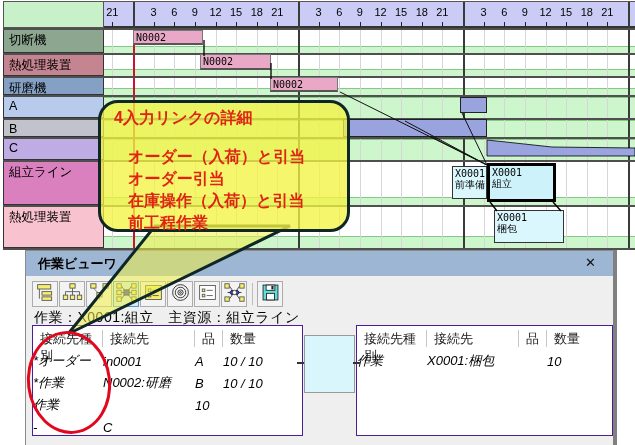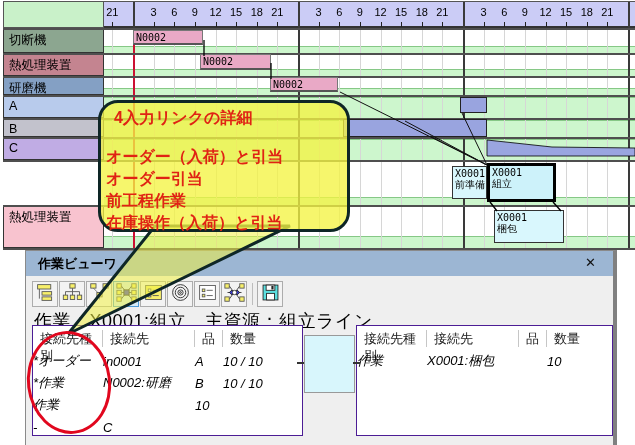--- a/index.html
+++ b/index.html
@@ -23,36 +23,36 @@
   .bar{position:absolute;box-sizing:border-box;z-index:3;font-family:"DejaVu Sans Mono",monospace;
        font-size:10px;line-height:11px;white-space:pre;color:#000;padding:1px 0 0 2px;}
   .bar-pink{background:#E9A9C6;border:1px solid #777;border-bottom:2px solid #555;}
   .bar-blue{background:#99A4DF;border:1px solid #222;}
   .bar-cyan{background:#D9F7FD;border:1px solid #333;}
   .bar-cyan-sel{background:#CDF2FA;border:3px solid #000;}
   
   #callout{position:absolute;left:98px;top:100px;width:246px;height:126px;z-index:10;
            background:rgba(243,243,66,.78);border:3px solid #0E2626;border-radius:20px;}
   #callout-title{position:absolute;left:13px;top:5px;font-size:16px;font-weight:bold;color:#E02314;}
-  #callout-items{position:absolute;left:5px;top:43px;font-size:16px;font-weight:bold;color:#E02314;}
+  #callout-items{position:absolute;left:27px;top:43px;font-size:16px;font-weight:bold;color:#E02314;}
   .callout-item{height:22px;line-height:22px;white-space:nowrap;}
   #tail-svg{position:absolute;left:0;top:0;z-index:9;pointer-events:none;}
   
   #dialog{position:absolute;left:25px;top:250px;width:592px;height:200px;background:#EFEFEF;
           border:1px solid #8A8A8A;border-right:4px solid #808080;box-sizing:border-box;z-index:8;}
   #titlebar{position:absolute;left:0;top:0;right:0;height:25px;background:#9CB6D3;}
   #dlg-title{position:absolute;left:12px;top:4px;font-size:13px;font-weight:bold;color:#000;}
   #close-x{position:absolute;right:17px;top:4px;font-size:13px;color:#111;cursor:default;}
   #toolbar{position:absolute;left:6px;top:29px;height:28px;display:flex;align-items:center;}
   .tb-btn{width:26px;height:26px;margin-right:1px;background:#F3F3F3;border:1px solid #ACACAC;
           box-sizing:border-box;display:flex;align-items:center;justify-content:center;}
   .tb-btn.active{background:#D6EBF8;border-color:#4D9BD6;}
   .tb-btn svg{width:21px;height:21px;}
   .tb-sep{width:1px;height:22px;background:#BDBDBD;margin:0 4px;}
-  #info-line{position:absolute;left:8px;top:58px;font-size:18px;color:#000;letter-spacing:.5px;}
+  #info-line{position:absolute;left:8px;top:58px;font-size:14px;color:#000;letter-spacing:.5px;}
   .vtable{position:absolute;background:#fff;border:1px solid #4c1d95;box-sizing:border-box;overflow:hidden;}
   #left-table{left:6px;top:74px;width:271px;height:111px;}
   #right-table{left:330px;top:74px;width:257px;height:111px;}
   .t-head,.t-row{display:grid;grid-template-columns:70px 92px 28px 1fr;align-items:center;}
   .t-head{height:24px;}
   .t-row{height:22px;}
   .t-hcell{font-size:13px;color:#222;padding-left:7px;height:17px;line-height:17px;border-right:1px solid #C6C6C6;}
   .t-hcell:last-child{border-right:none;}
   .t-cell{font-size:13px;color:#000;white-space:nowrap;font-style:italic;}
   #center-node{position:absolute;left:278px;top:84px;width:49px;height:56px;background:#D8F6FC;border:1px solid #999;}
@@ -76,20 +76,21 @@
       <div class="res-label" style="top: 53px; height: 23px; background: rgb(196, 132, 144);">熱処理装置</div>
       <div class="g-band" style="top: 69px; height: 7px;"></div>
       <div class="res-label" style="top: 76px; height: 19px; background: rgb(132, 160, 196);">研磨機</div>
       <div class="g-band" style="top: 88px; height: 7px;"></div>
       <div class="res-label" style="top: 95px; height: 23px; background: rgb(184, 203, 236);">A</div>
       <div class="g-band" style="top: 97px; height: 21px;"></div>
       <div class="res-label" style="top: 118px; height: 19px; background: rgb(194, 194, 204);">B</div>
       <div class="g-band" style="top: 120px; height: 17px;"></div>
       <div class="res-label" style="top: 137px; height: 23px; background: rgb(192, 172, 228);">C</div>
       <div class="g-band" style="top: 139px; height: 21px;"></div>
+      <div class="res-label" style="top: 160px; height: 45px; background: rgb(218, 128, 190);">組立ライン</div>
       <div class="g-band" style="top: 197px; height: 8px;"></div>
       <div class="res-label" style="top: 205px; height: 43px; background: rgb(248, 195, 207);">熱処理装置</div>
       <div class="g-band" style="top: 236px; height: 12px;"></div>
       <div class="hline" style="top: 28px;"></div>
       <div class="hline" style="top: 53px;"></div>
       <div class="hline" style="top: 76px;"></div>
       <div class="hline" style="top: 95px;"></div>
       <div class="hline" style="top: 118px;"></div>
       <div class="hline" style="top: 137px;"></div>
       <div class="hline" style="top: 160px;"></div>
@@ -350,19 +351,19 @@
 
   <svg id="tail-svg" width="635" height="445">
     <polygon points="155,226 290,226 68,334" fill="rgba(240,240,70,0.55)" stroke="#0E2626" stroke-width="3"></polygon>
   </svg>
 
   <div id="callout" style="color: rgb(224, 35, 20);">
     <div id="callout-title">4入力リンクの詳細</div>
     <div id="callout-items">
         <div class="callout-item">オーダー（入荷）と引当</div>
         <div class="callout-item">オーダー引当</div>
+        <div class="callout-item">在庫操作（入荷）と引当</div>
         <div class="callout-item">前工程作業</div>
-        <div class="callout-item">在庫操作（入荷）と引当</div>
       </div>
   </div>
 
   <div id="red-ellipse" style="border-color: rgb(225, 7, 30);"></div>
 </div>
 
 </body></html>

